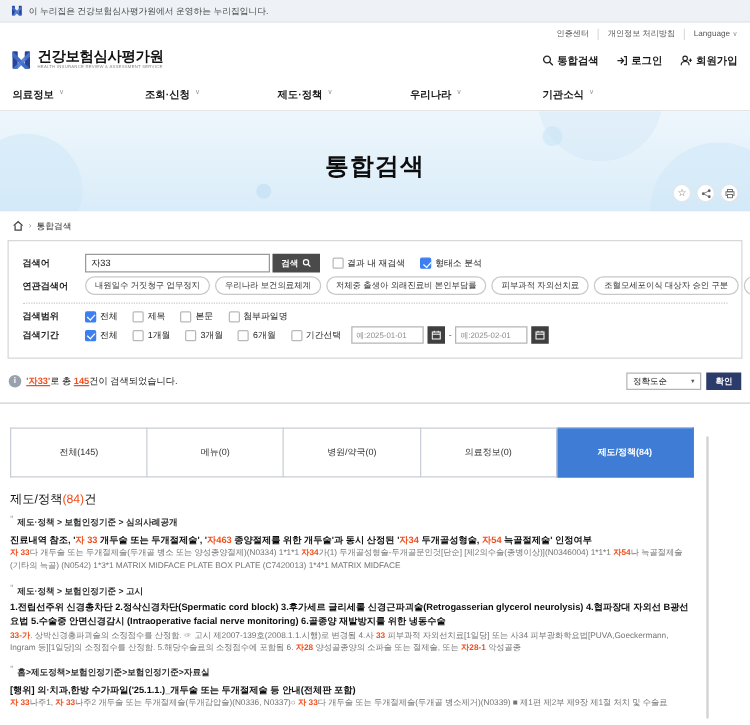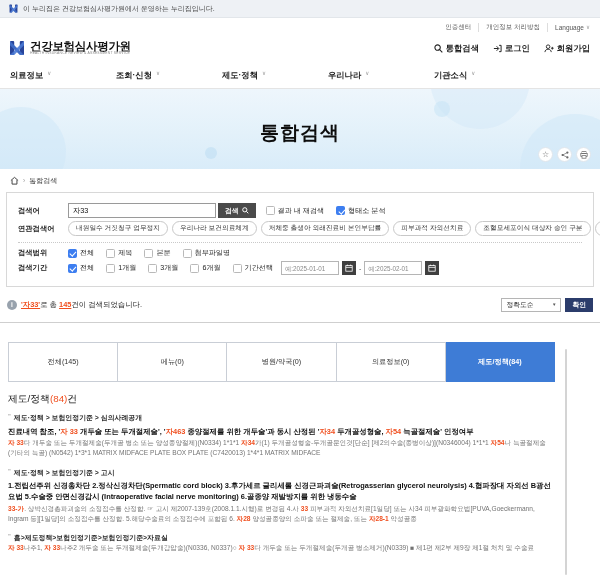--- a/index.html
+++ b/index.html
@@ -361,19 +361,20 @@
           <span>제도·정책 &gt; 보험인정기준 &gt; 고시</span>
         </div>
         <div class="r-title"><span>1.전립선주위 신경총차단 2.정삭신경차단(Spermatic cord block) 3.후가세르 글리세롤 신경근파괴술(Retrogasserian glycerol neurolysis) 4.협파장대 자외선 B광선요법 5.수술중 안면신경감시 (Intraoperative facial nerve monitoring) 6.골종양 재발방지를 위한 냉동수술</span></div>
         <div class="r-body"><span class="hl">33-가</span><span>. 상박신경총파괴술의 소정점수를 산정함. ☞ 고시 제2007-139호(2008.1.1.시행)로 변경됨 4.사 </span><span class="hl">33</span><span> 피부과적 자외선치료[1일당] 또는 사34 피부광화학요법[PUVA,Goeckermann, Ingram 등][1일당]의 소정점수를 산정함. 5.해당수술료의 소정점수에 포함됨 6. </span><span class="hl">자28</span><span> 양성골종양의 소파술 또는 절제술, 또는 </span><span class="hl">자28-1</span><span> 악성골종</span></div>
       </div>
       <div class="result-item">
         <div class="r-path">
           <span class="r-quote">"</span>
           <span>홈&gt;제도정책&gt;보험인정기준&gt;보험인정기준&gt;자료실</span>
         </div>
+        <div class="r-title"><span>[행위] 의·치과,한방 수가파일('25.1.1.)_개두술 또는 두개절제술 등 안내(전체판 포함)</span></div>
         <div class="r-body"><span class="hl">자 33</span><span>나주1, </span><span class="hl">자 33</span><span>나주2 개두술 또는 두개절제술(두개감압술)(N0336, N0337)○ </span><span class="hl">자 33</span><span>다 개두술 또는 두개절제술(두개골 병소제거)(N0339) ■ 제1편 제2부 제9장 제1절 처치 및 수술료</span></div>
       </div>
     </div>
 
   <div class="scrollbar"></div>
 
 </div>
 
 </body></html>

